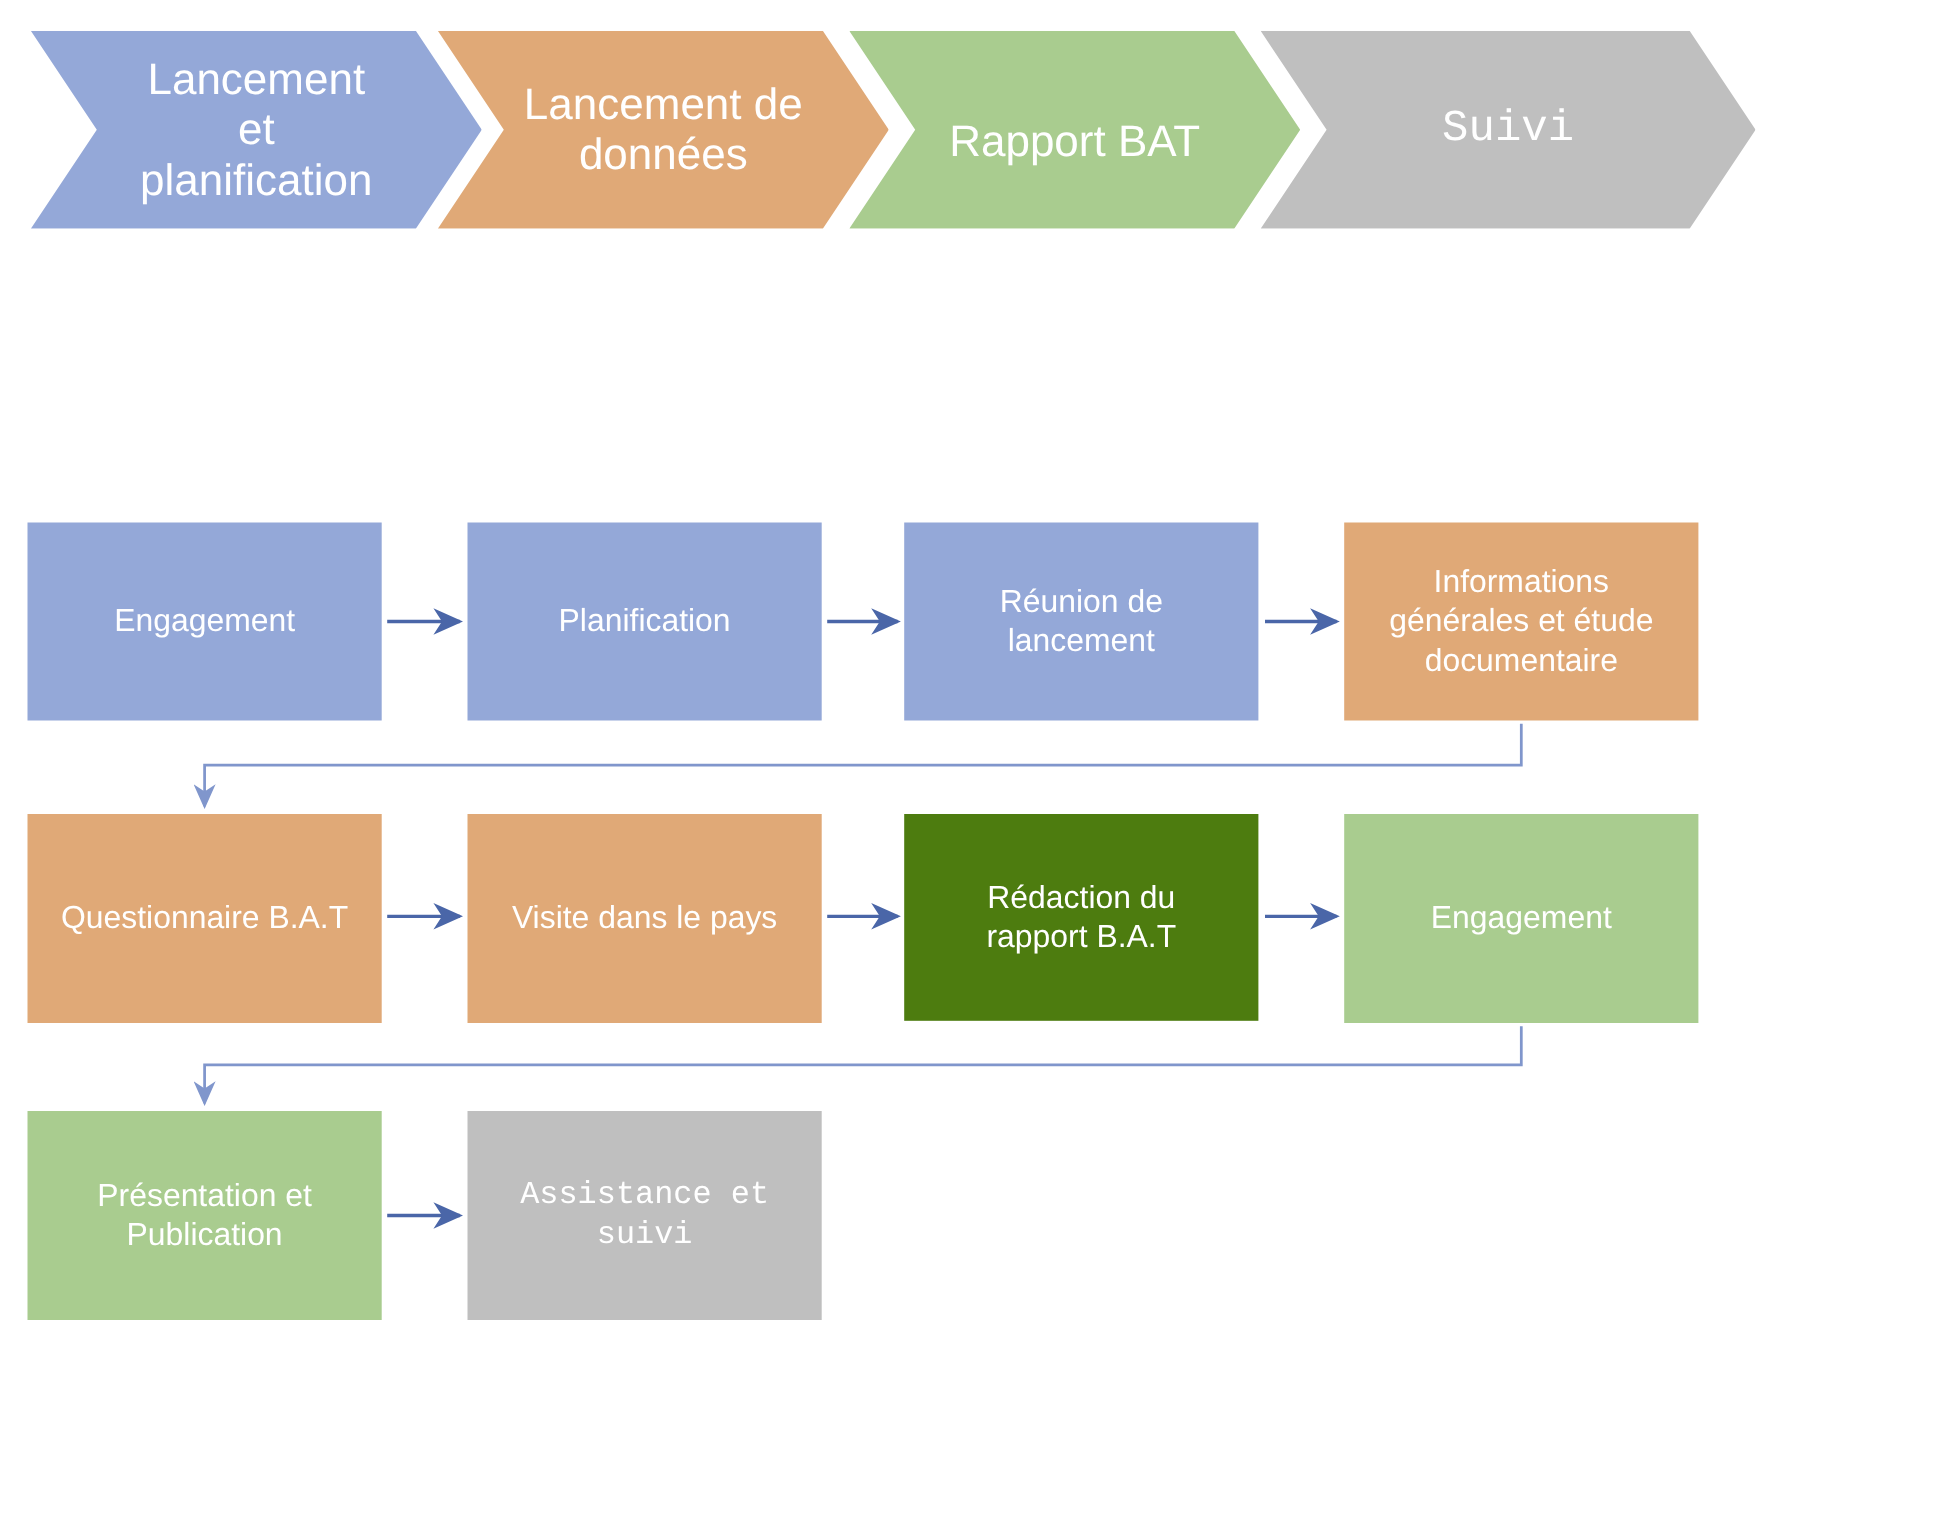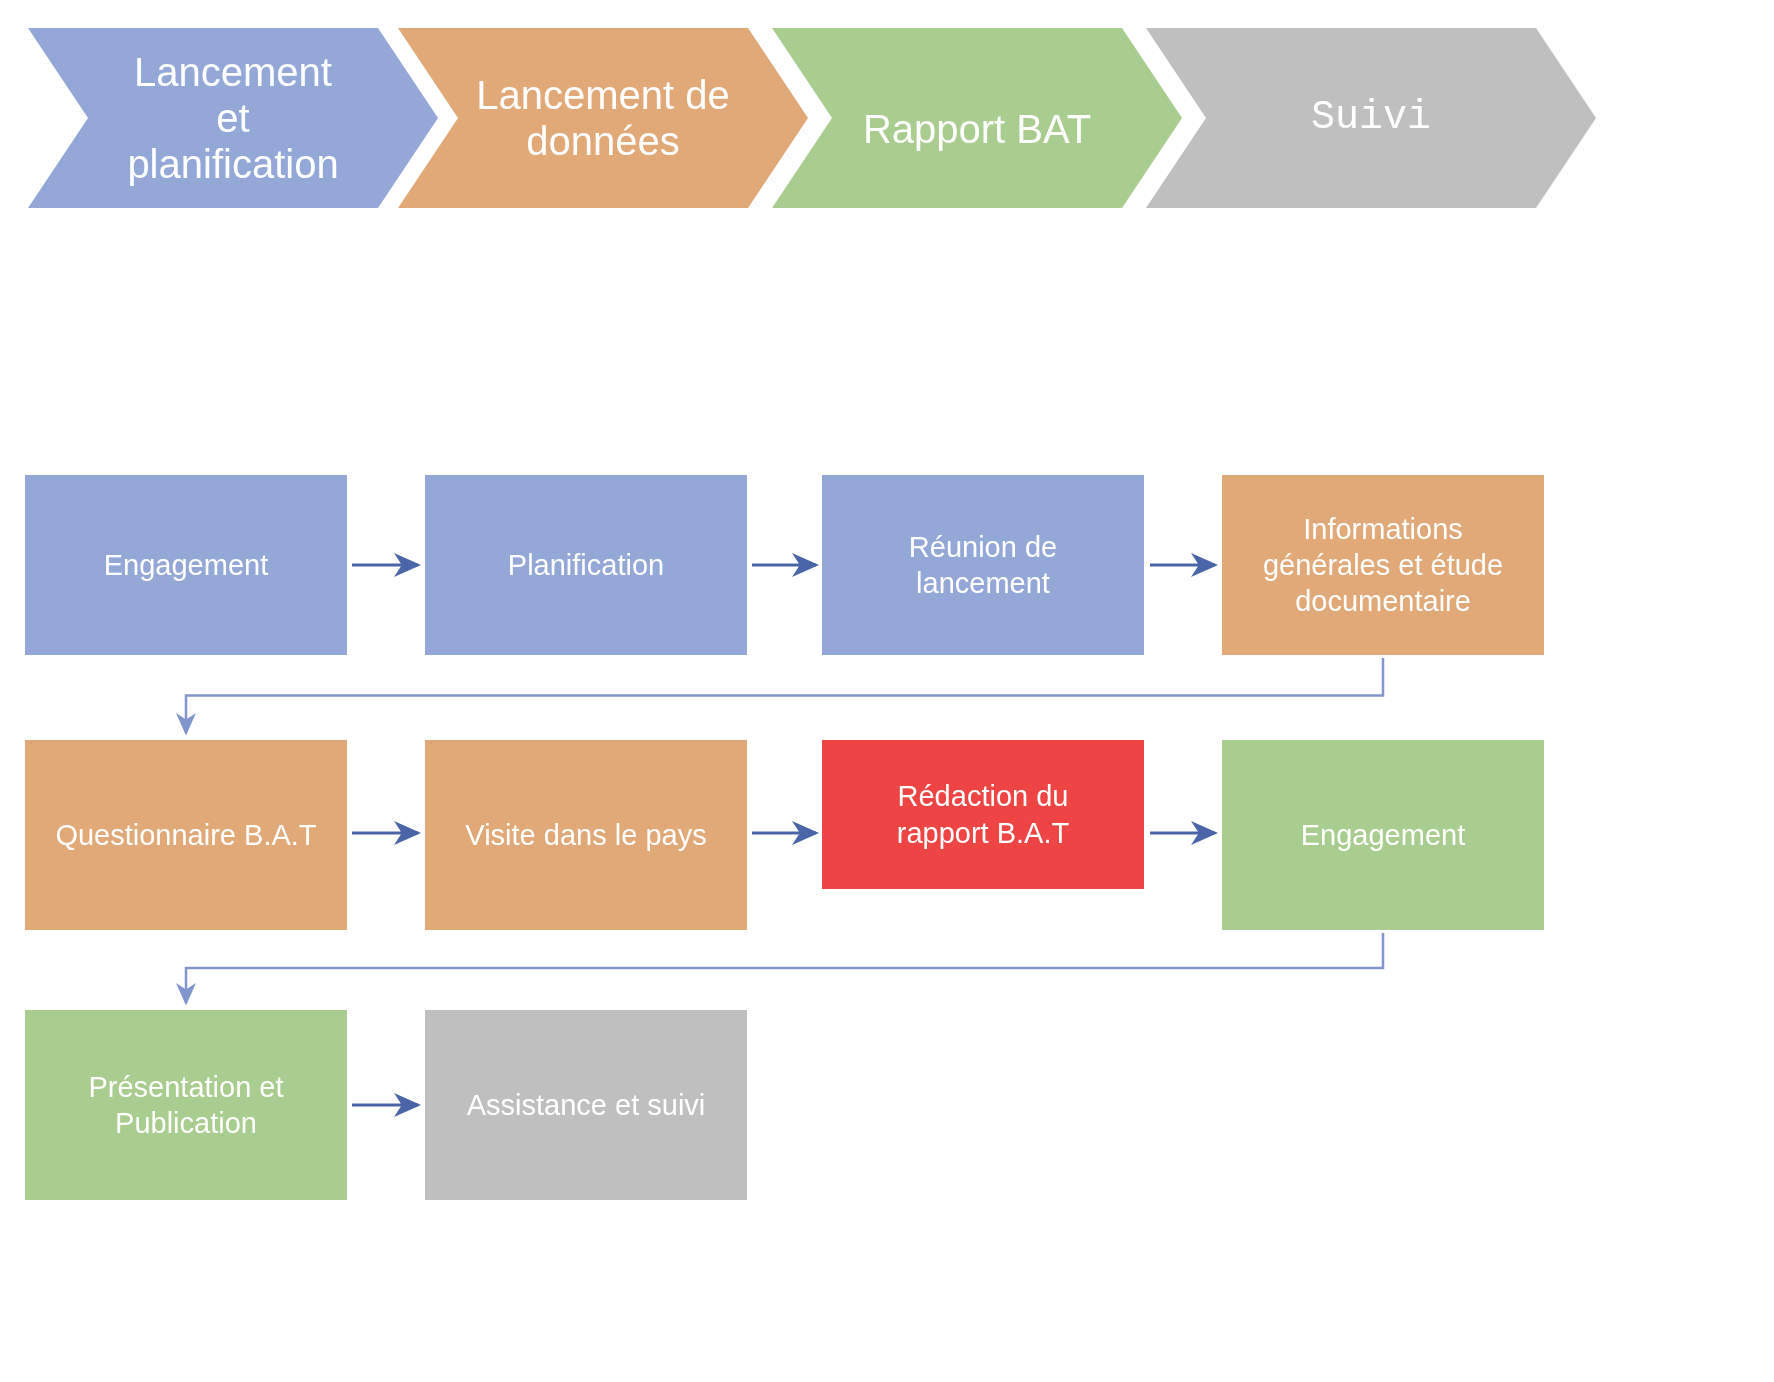--- a/index.html
+++ b/index.html
@@ -105,32 +105,32 @@
       <div class="box-label">Informations
 générales et étude
 documentaire</div>
     </div>
     <div class="flow-box" style="left: 25px; top: 740px; width: 322px; height: 190px; background: rgb(224, 169, 119);">
       <div class="box-label">Questionnaire B.A.T</div>
     </div>
     <div class="flow-box" style="left: 425px; top: 740px; width: 322px; height: 190px; background: rgb(224, 169, 119);">
       <div class="box-label">Visite dans le pays</div>
     </div>
-    <div class="flow-box" style="left: 822px; top: 740px; width: 322px; height: 149px; background: #ef4444;">
+    <div class="flow-box" style="left: 822px; top: 740px; width: 322px; height: 188px; background: #4d7c0f;">
       <div class="box-label">Rédaction du
 rapport B.A.T</div>
     </div>
     <div class="flow-box" style="left: 1222px; top: 740px; width: 322px; height: 190px; background: rgb(169, 204, 143);">
       <div class="box-label">Engagement</div>
     </div>
     <div class="flow-box" style="left: 25px; top: 1010px; width: 322px; height: 190px; background: rgb(169, 204, 143);">
       <div class="box-label">Présentation et
 Publication</div>
     </div>
-    <div class="flow-box" style="left: 425px; top: 1010px; width: 322px; height: 190px; background: rgb(191, 191, 191);">
+    <div class="flow-box" style="left: 425px; top: 1010px; width: 322px; height: 190px; background: rgb(191, 191, 191); font-family: Liberation Mono, monospace;">
       <div class="box-label">Assistance et suivi</div>
     </div>
   </div>
 
 <svg id="connectors" viewBox="0 0 1774 1382" xmlns="http://www.w3.org/2000/svg">
   <defs>
     <marker id="arrowhead-dark" markerWidth="9" markerHeight="8" refX="8" refY="4" orient="auto" markerUnits="strokeWidth">
       <path d="M0,0 L9,4 L0,8 L2.6,4 Z" fill="#4A66A8"></path>
     </marker>
     <marker id="arrowhead-light" markerWidth="9" markerHeight="8" refX="8" refY="4" orient="auto" markerUnits="strokeWidth">

